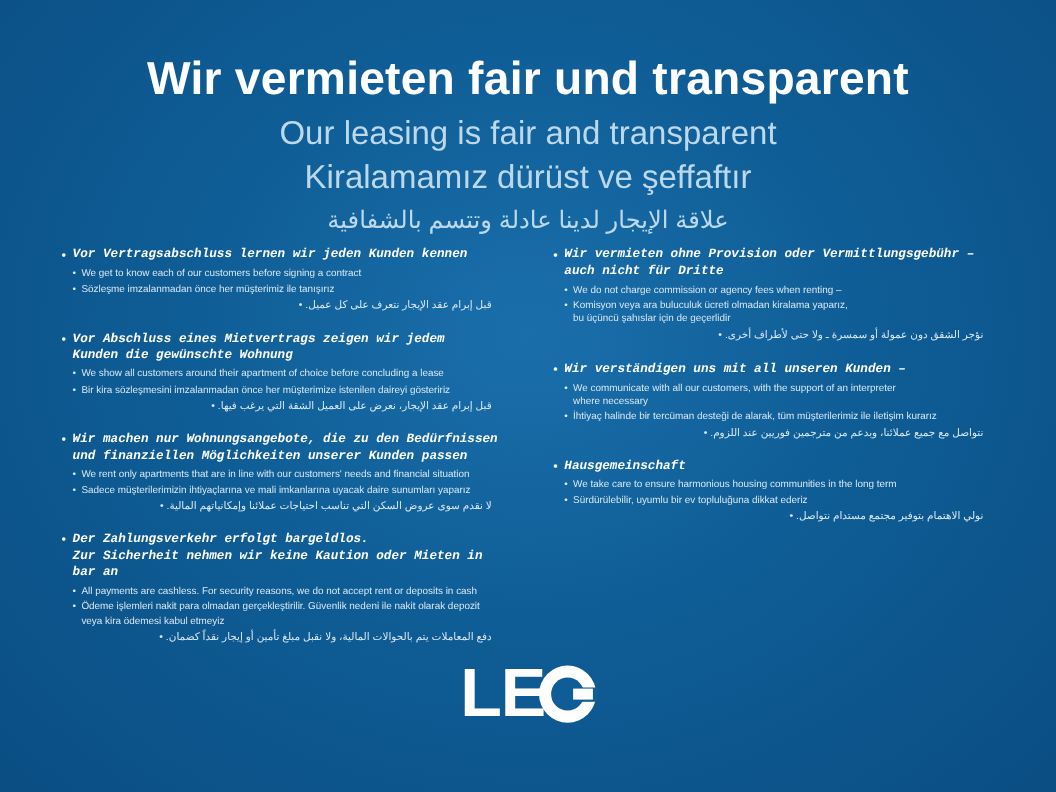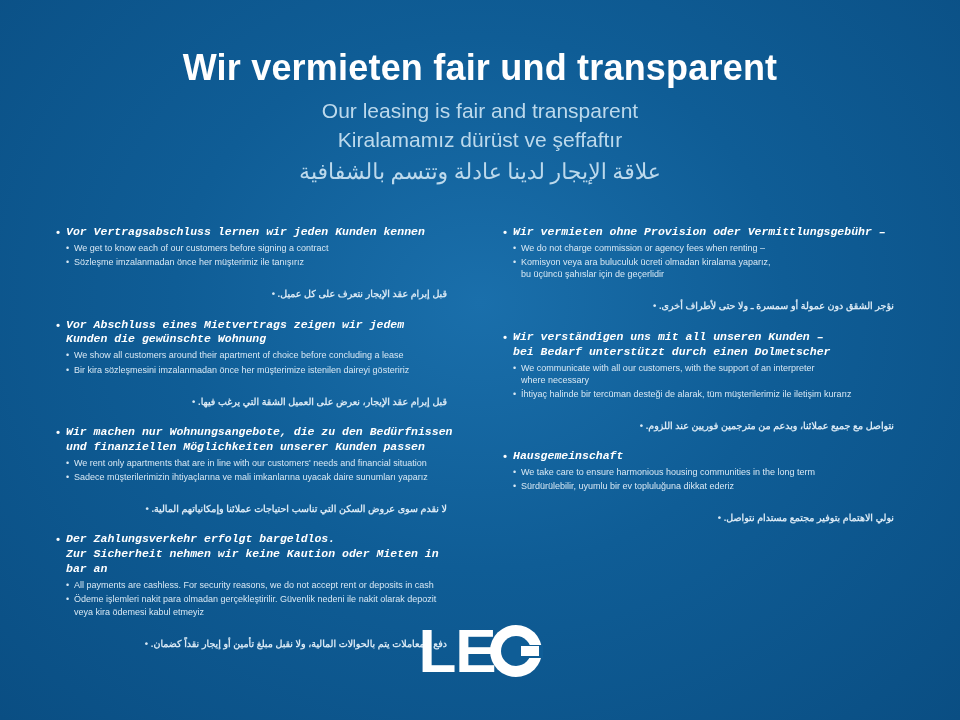--- a/index.html
+++ b/index.html
@@ -21,44 +21,43 @@
     background: radial-gradient(ellipse at 50% 42%, #1a6fab 0%, #0f5d96 45%, #0a4e83 100%);
     box-sizing: border-box;
   }
 
   
   .headings {
     padding-top: 48px;
     text-align: center;
   }
   .title-de {
-    font-size: 36px;
+    font-size: 42px;
     font-weight: bold;
     letter-spacing: 0.2px;
     color: #ffffff;
     margin: 0 0 10px 0;
     line-height: 1.1;
   }
   .title-en, .title-tr {
-    font-size: 21px;
+    font-size: 30px;
     font-weight: normal;
     color: #bcd9ec;
     margin: 0 0 4px 0;
     line-height: 1.2;
   }
   .title-tr {
     margin-top: 2px;
   }
   .title-ar {
     font-size: 22px;
     color: #bcd9ec;
     margin: 6px 0 0 0;
     direction: rtl;
     line-height: 1.3;
-    font-family: Liberation Serif, serif;
   }
 
   
   .columns {
     position: absolute;
     top: 225px;
     left: 0;
     width: 960px;
     display: flex;
     justify-content: center;
@@ -114,33 +113,32 @@
   }
   .sub .txt .l2 {
     display: block;
   }
   .sub-ar {
     direction: rtl;
     text-align: right;
     font-size: 9.5px;
     color: #d8e8f4;
     line-height: 1.4;
-    margin-top: 19px;
+    margin-top: 3px;
     padding-right: 10px;
-    font-weight: bold;
   }
   .sub-ar .txt {
     display: inline;
   }
 
   
   .logo-wrap {
     position: absolute;
     left: 0;
-    top: 620px;
+    top: 600px;
     width: 960px;
     display: flex;
     justify-content: center;
     align-items: center;
   }
   .logo {
     display: flex;
     align-items: center;
     font-size: 62px;
     font-weight: bold;
@@ -294,20 +292,21 @@
 
     </div>
 
     <div class="column">
 
       <div class="block">
         <div class="b-head">
           <span class="bullet">•</span>
           <span class="txt">
             <span>Wir vermieten ohne Provision oder Vermittlungsgebühr –</span>
+            <span class="l2">auch nicht für Dritte</span>
           </span>
         </div>
         <div class="sub">
           <span class="bullet">•</span>
           <span class="txt">
             <span>We do not charge commission or agency fees when renting –</span>
           </span>
         </div>
         <div class="sub">
           <span class="bullet">•</span>
@@ -320,21 +319,20 @@
           <span class="txt">نؤجر الشقق دون عمولة أو سمسرة ـ ولا حتى لأطراف أخرى.</span>
           <span>•</span>
         </div>
       </div>
 
       <div class="block">
         <div class="b-head">
           <span class="bullet">•</span>
           <span class="txt">
             <span>Wir verständigen uns mit all unseren Kunden –</span>
-            <span class="l2">bei Bedarf unterstützt durch einen Dolmetscher</span>
           </span>
         </div>
         <div class="sub">
           <span class="bullet">•</span>
           <span class="txt">
             <span>We communicate with all our customers, with the support of an interpreter</span>
             <span class="l2">where necessary</span>
           </span>
         </div>
         <div class="sub">

